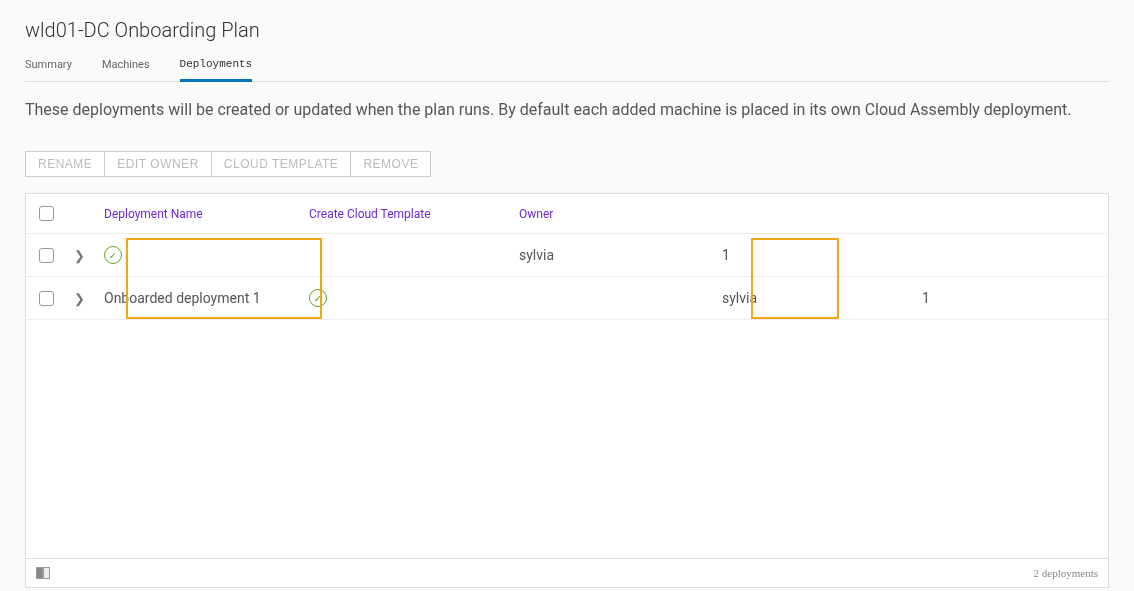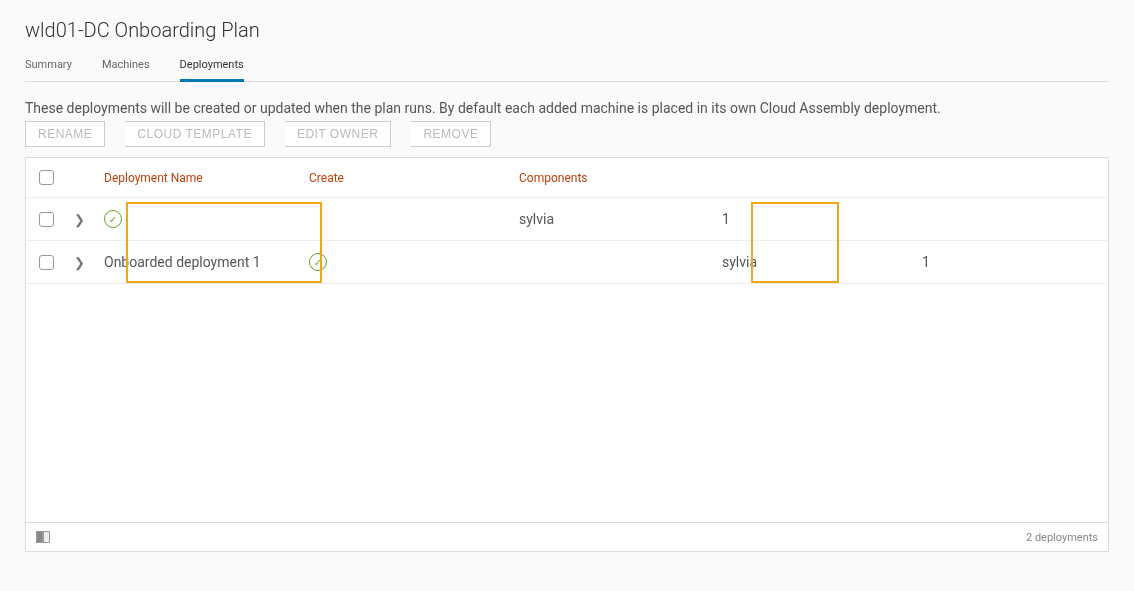--- a/index.html
+++ b/index.html
@@ -24,37 +24,37 @@
     }
     .tab {
       padding: 8px 0 10px 0;
       font-size: 11px;
       color: #666;
       cursor: pointer;
       position: relative;
     }
     .tab.active {
       color: #313131;
+      font-family: Liberation Mono, monospace;
     }
     .tab.active::after {
       content: "";
       position: absolute;
       left: 0; right: 0; bottom: -1px;
       height: 3px;
       background: #0079b8;
     }
     .description {
-      font-size: 14px;
+      font-size: 16px;
       color: #565656;
-      margin-bottom: 5px;
+      margin-bottom: 32px;
     }
     .toolbar {
       display: flex;
-      margin-bottom: 10px;
-      gap: 20px;
+      margin-bottom: 16px;
     }
     .toolbar-btn {
       background: #fff;
       border: 1px solid #ccc;
       color: #bbb;
       font-size: 12px;
       letter-spacing: 0.5px;
       padding: 5px 12px;
       cursor: not-allowed;
     }
@@ -69,21 +69,21 @@
     }
     .thead-row, .tbody-row {
       display: grid;
       grid-template-columns: 40px 30px 205px 210px 203px 200px 1fr;
       align-items: center;
       border-bottom: 1px solid #eee;
     }
     .thead-row {
       height: 40px;
       font-size: 12px;
-      color: #c2410c;
+      color: #6d28d9;
     }
     .thead-row .cell { padding: 0 8px; position: relative; }
     .thead-row .cell.col-div::before {
       content: "";
       position: absolute;
       left: 0; top: 10px; bottom: 10px;
       width: 1px;
       background: #ddd;
     }
     .tbody-row {
@@ -139,20 +139,21 @@
     .table-footer {
       display: flex;
       justify-content: space-between;
       align-items: center;
       border: 1px solid #ddd;
       background: #fff;
       height: 30px;
       padding: 0 10px;
       font-size: 11px;
       color: #888;
+      font-family: Liberation Serif, serif;
     }
     .col-toggle-icon {
       width: 14px; height: 12px;
       display: flex;
     }
     .col-toggle-icon span {
       flex: 1;
       border: 1px solid #999;
       background: #eee;
     }
@@ -166,34 +167,34 @@
 <div class="tabs">
   <div class="tab">Summary</div>
   <div class="tab">Machines</div>
   <div class="tab active">Deployments</div>
 </div>
 
 <div class="description">These deployments will be created or updated when the plan runs. By default each added machine is placed in its own Cloud Assembly deployment.</div>
 
 <div class="toolbar">
   <button class="toolbar-btn">RENAME</button>
+  <button class="toolbar-btn">EDIT OWNER</button>
   <button class="toolbar-btn">CLOUD TEMPLATE</button>
-  <button class="toolbar-btn">EDIT OWNER</button>
   <button class="toolbar-btn">REMOVE</button>
 </div>
 
 <div class="table-wrap">
   <div class="thead-row">
     <div class="cell check-cell">
         <div class="cb"></div>
       </div>
     <div class="cell"></div>
     <div class="cell col-div">Deployment Name</div>
-    <div class="cell col-div">Create</div>
-    <div class="cell col-div">Components</div>
+    <div class="cell col-div">Create Cloud Template</div>
+    <div class="cell col-div">Owner</div>
   </div>
 
   <div class="tbody-row">
     <div class="cell check-cell">
         <div class="cb"></div>
       </div>
     <div class="cell"><span class="chev">❯</span></div>
     <div class="cell">
       <div class="status-icon">✓</div>
     </div>

